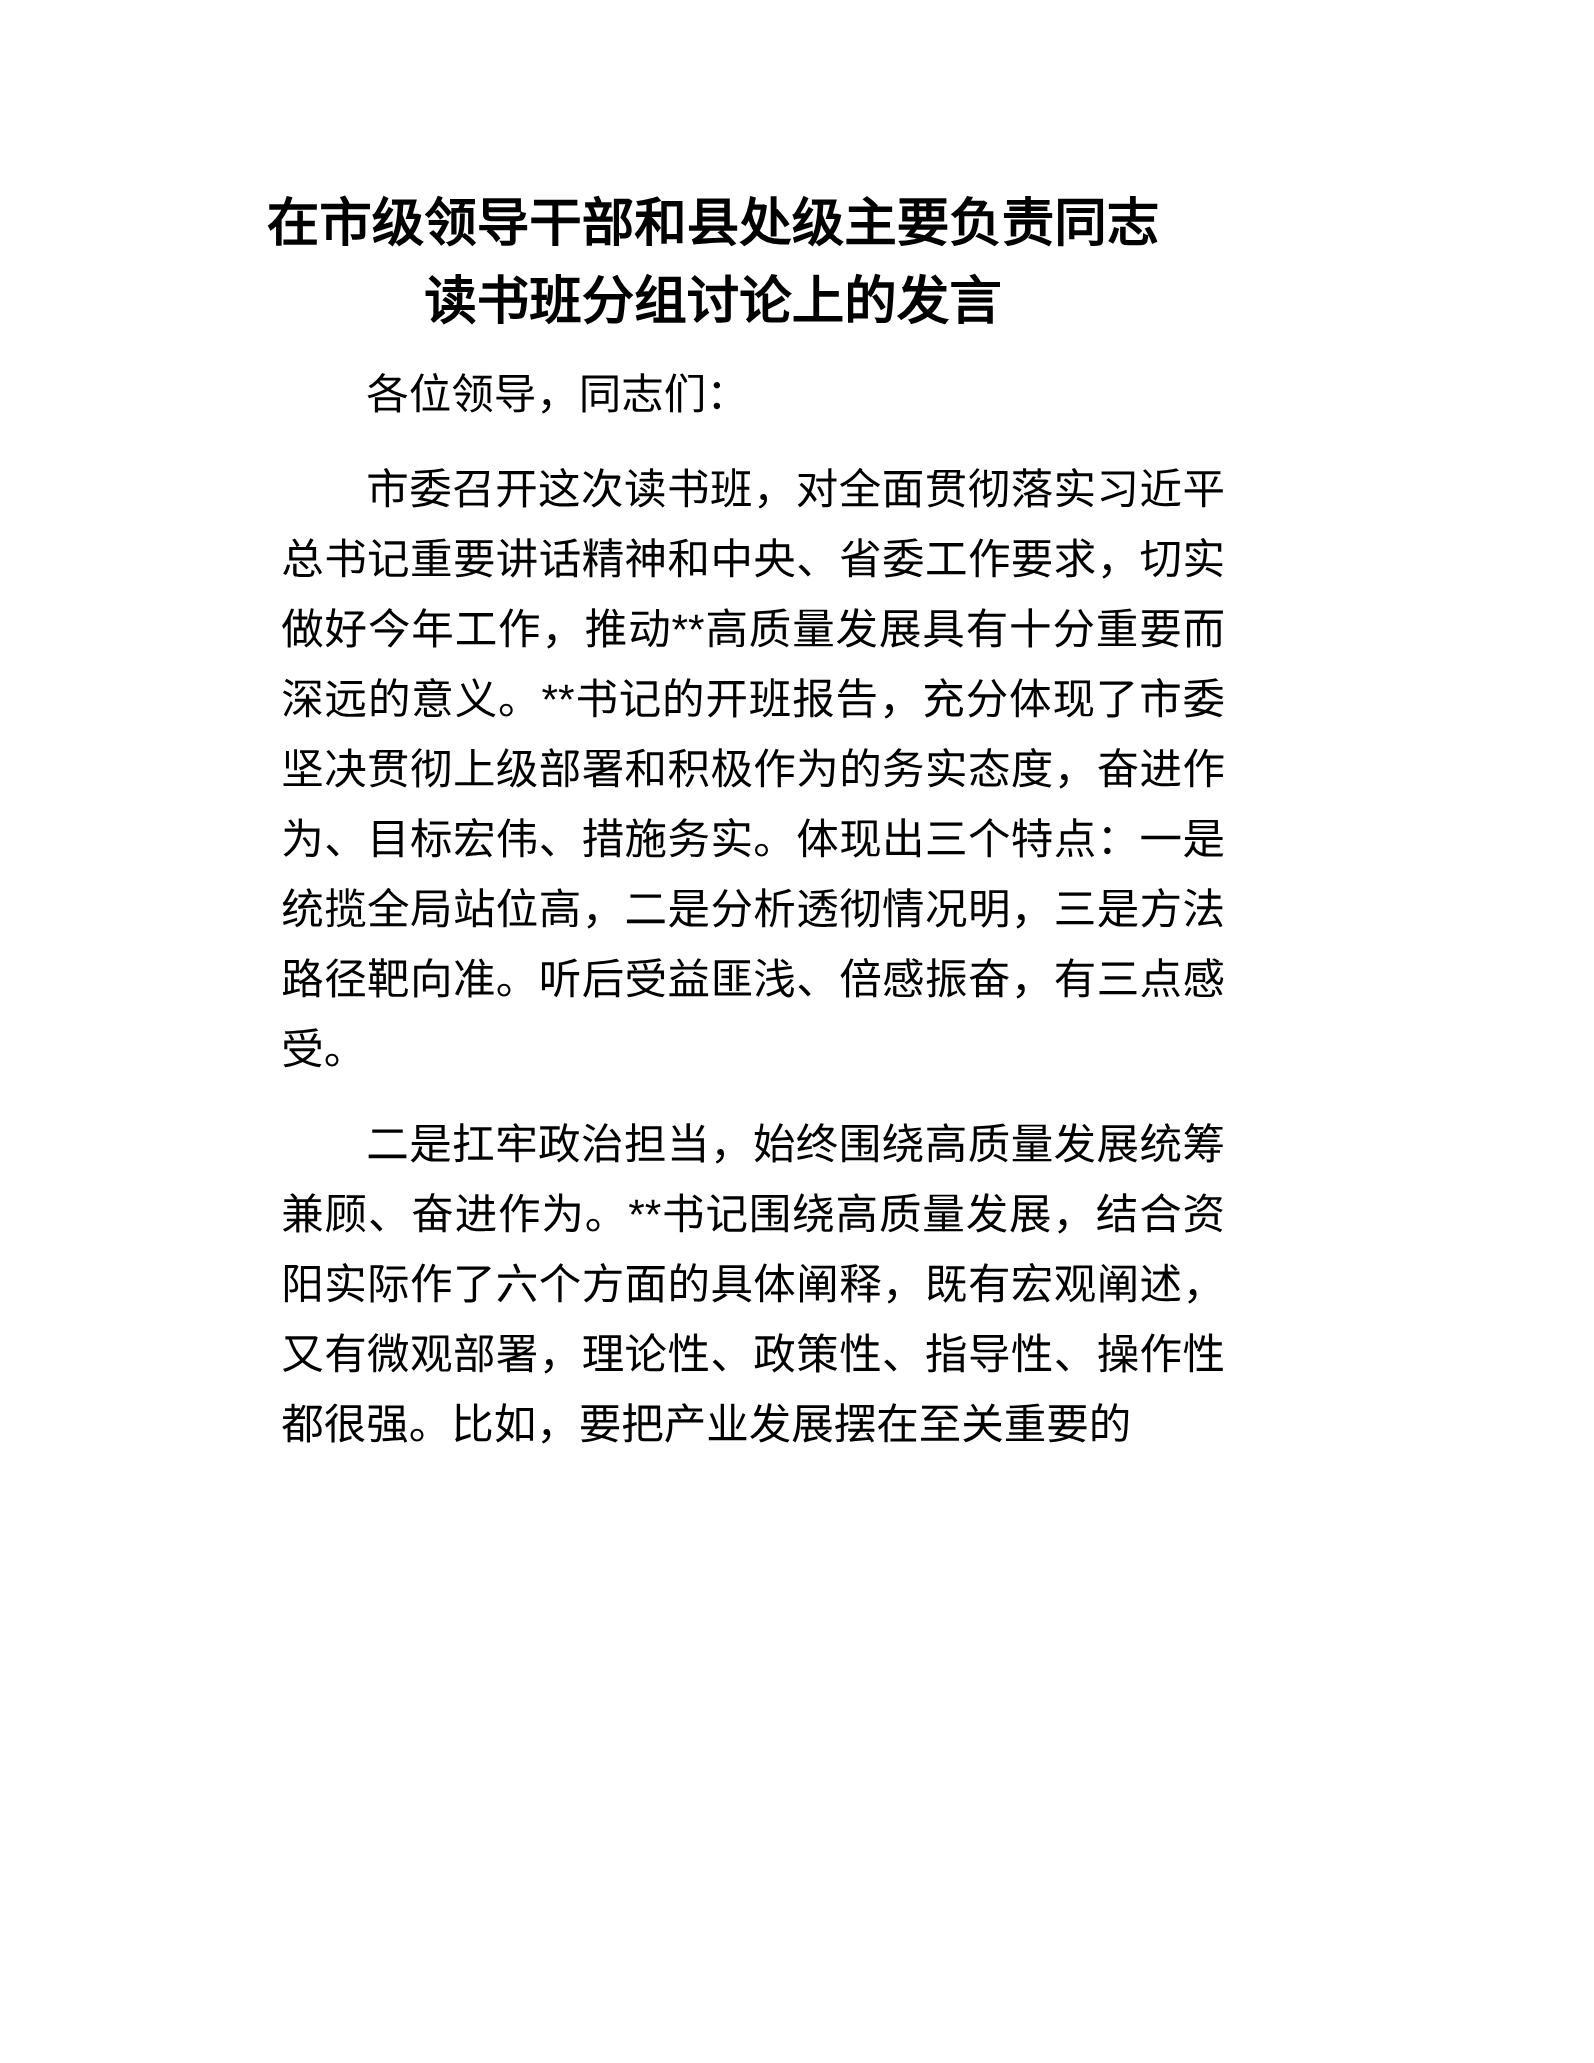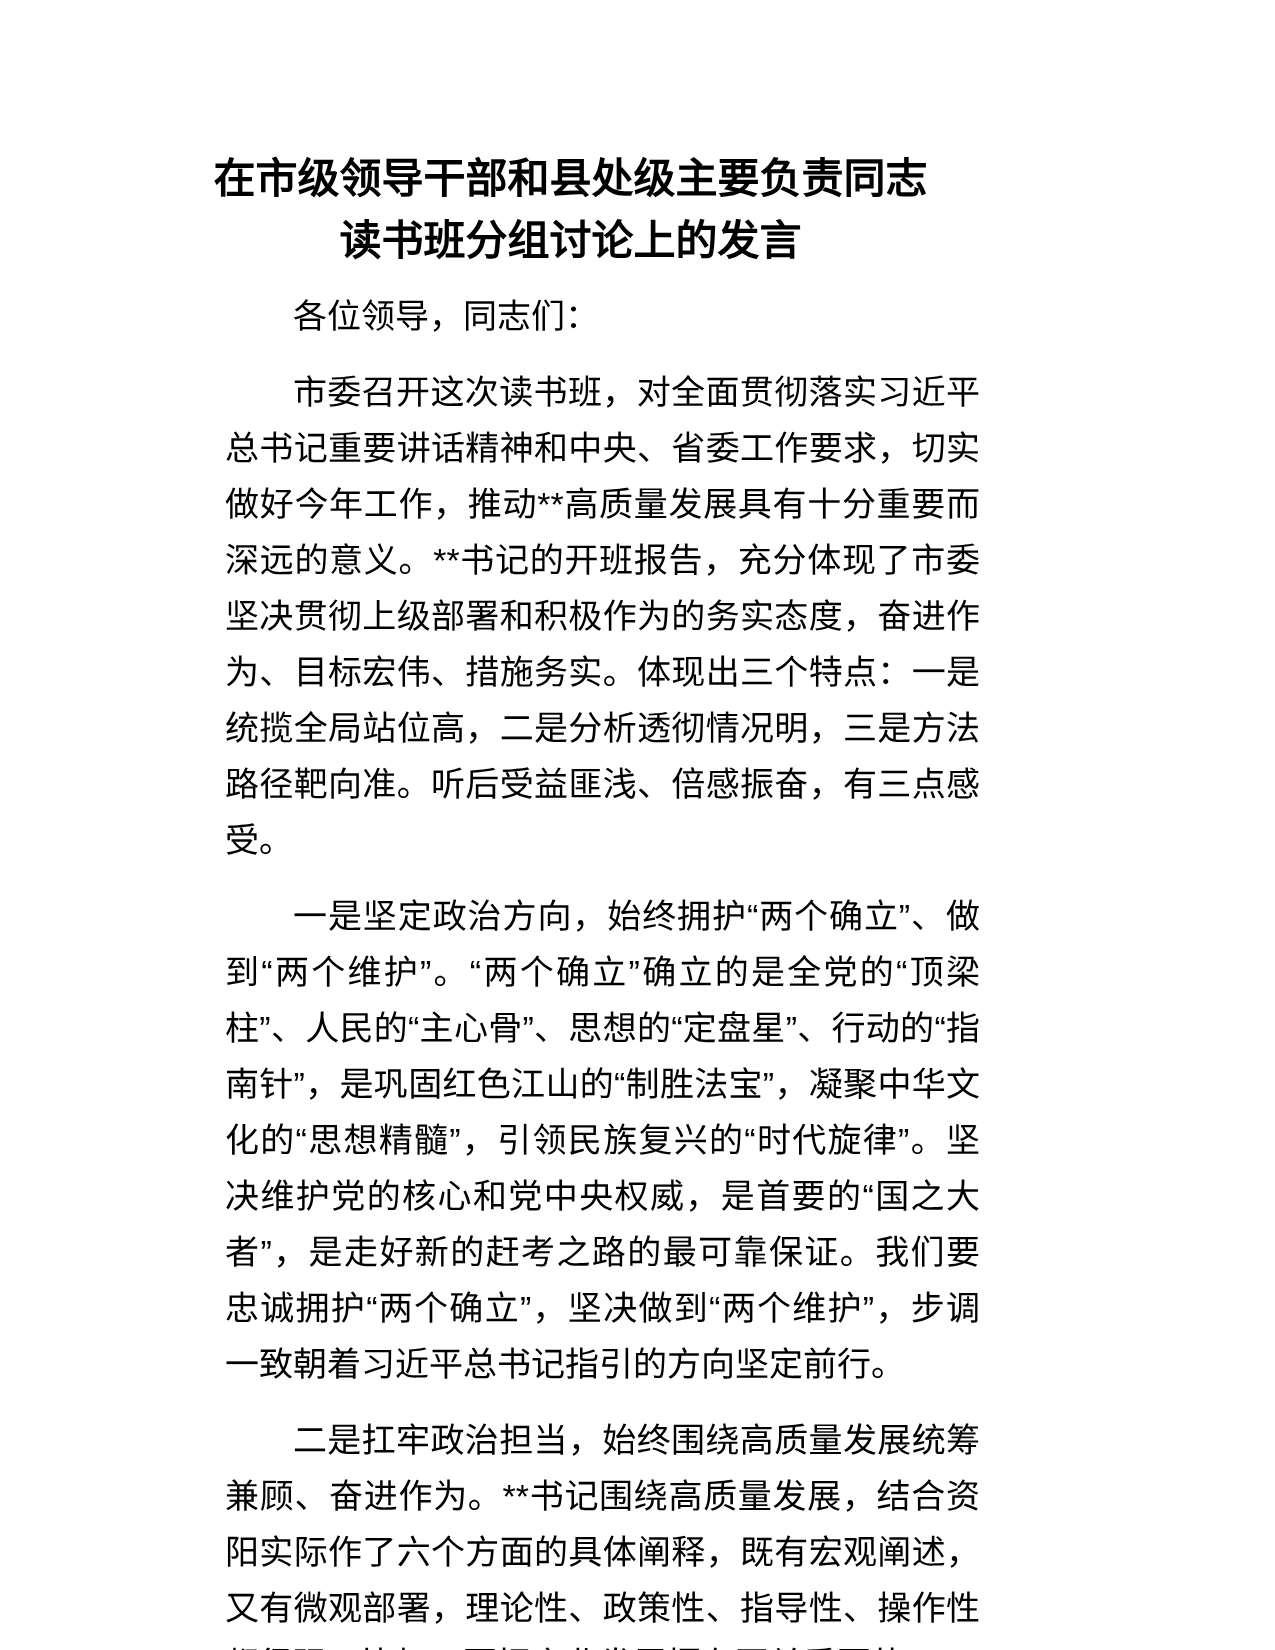--- a/index.html
+++ b/index.html
@@ -49,16 +49,15 @@
 </head>
 <body>
 
 <div class="page">
   <h1 class="doc-title">在市级领导干部和县处级主要负责同志读书班分组讨论上的发言</h1>
 
   <p class="para salutation">各位领导，同志们：</p>
 
   <p class="para body">市委召开这次读书班，对全面贯彻落实习近平总书记重要讲话精神和中央、省委工作要求，切实做好今年工作，推动**高质量发展具有十分重要而深远的意义。**书记的开班报告，充分体现了市委坚决贯彻上级部署和积极作为的务实态度，奋进作为、目标宏伟、措施务实。体现出三个特点：一是统揽全局站位高，二是分析透彻情况明，三是方法路径靶向准。听后受益匪浅、倍感振奋，有三点感受。</p>
 
-  <p class="para body">一是坚定政治方向，始终拥护“两个确立”、做到“两个维护”。“两个确立”确立的是全党的“顶梁柱”、人民的“主心骨”、思想的“定盘星”、行动的“指南针”，是巩固红色江山的“制胜法宝”，凝聚中华文化的“思想精髓”，引领民族复兴的“时代旋律”。坚决维护党的核心和党中央权威，是首要的“国之大者”，是走好新的赶考之路的最可靠保证。我们要忠诚拥护“两个确立”，坚决做到“两个维护”，步调一致朝着习近平总书记指引的方向坚定前行。</p>
 
   <p class="para body">二是扛牢政治担当，始终围绕高质量发展统筹兼顾、奋进作为。**书记围绕高质量发展，结合资阳实际作了六个方面的具体阐释，既有宏观阐述，又有微观部署，理论性、政策性、指导性、操作性都很强。比如，要把产业发展摆在至关重要的</p>
 </div>
 
 </body></html>

